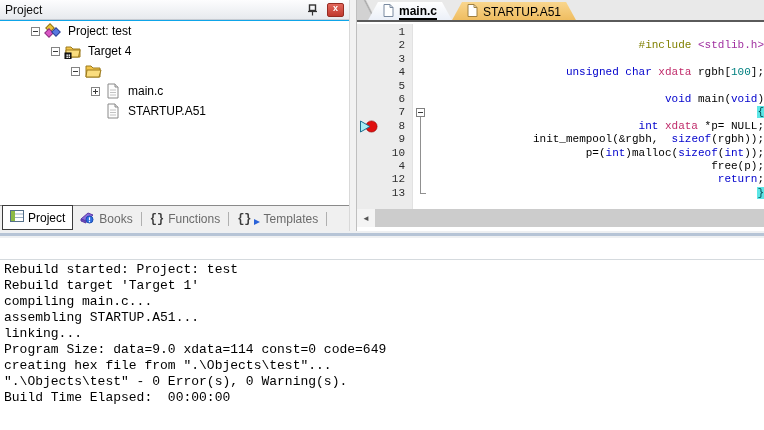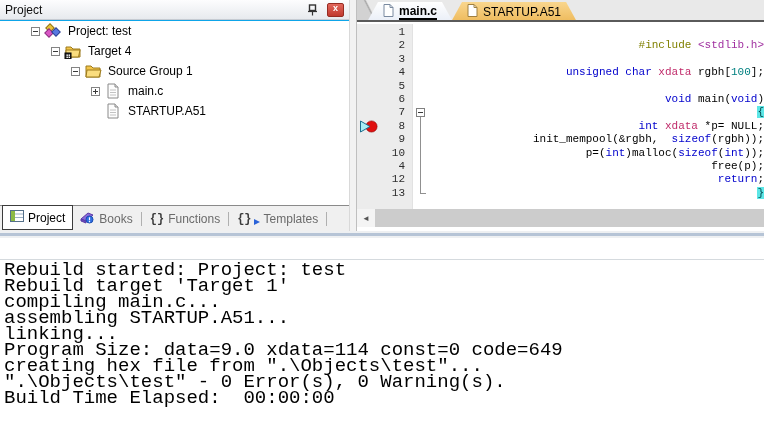--- a/index.html
+++ b/index.html
@@ -78,21 +78,21 @@
 
   
   .hdivider { position:absolute; top:233px; left:0; width:764px; height:3px; background:#b6c4d6; }
 
   
   .build { position:absolute; top:238px; left:0; right:0; bottom:0; background:#fff; }
   .build-header { height:19px; background:linear-gradient(#fcfdfe,#e7eaee); border-top:1px solid #d5dade;
                   border-bottom:2px solid #8f959c; display:flex; align-items:center; padding:0 6px;
                   font-size:12px; color:#000;margin-top:21px; }
   .build-body { position:absolute; top:22px; left:0; right:0; bottom:0; background:#fff;
-                padding:2px 0 0 4px; font-family:"Liberation Mono",monospace; font-size:19px;
+                padding:2px 0 0 4px; font-family:"Liberation Mono",monospace; font-size:13px;
                 line-height:16px; color:#000; white-space:pre; overflow:hidden; }
 </style>
 </head>
 <body>
 
 <div class="left-panel">
   <div class="panel-header">
     <span class="title">Project</span>
     <span class="pin-btn">
       <svg width="11" height="12" viewBox="0 0 11 12">
@@ -125,21 +125,20 @@
             <rect x="4.6" y="13.6" width="1.4" height="1.4" fill="#fff"></rect>
           </svg></span>
         <span class="tree-label">Target 4</span>
       </div>
       <div class="tree-row" style="padding-left: 43px;">
         <span class="expander minus"></span>
         <span class="tree-icon"><svg width="18" height="16" viewBox="0 0 18 16">
             <path d="M2,3 h5 l2,2 h7 v9 H2 Z" fill="#f3c54a" stroke="#9c7a1c"></path>
             <path d="M3,7 h14 l-2,7 H2 Z" fill="#fadd7e" stroke="#9c7a1c"></path>
           </svg></span>
-        <span class="tree-label">Source Group 1</span>
       </div>
       <div class="tree-row" style="padding-left: 63px;">
         <span class="expander plus"></span>
         <span class="tree-icon"><svg width="18" height="16" viewBox="0 0 18 16">
             <path d="M4,1 h7 l3,3 v11 H4 Z" fill="#fdfdfd" stroke="#8a8a8a"></path>
             <path d="M11,1 v3 h3" fill="#e2e2e2" stroke="#8a8a8a"></path>
             <line x1="6" y1="7" x2="12" y2="7" stroke="#c2c2c2"></line>
             <line x1="6" y1="9.5" x2="12" y2="9.5" stroke="#c2c2c2"></line>
             <line x1="6" y1="12" x2="12" y2="12" stroke="#c2c2c2"></line>
           </svg></span>

